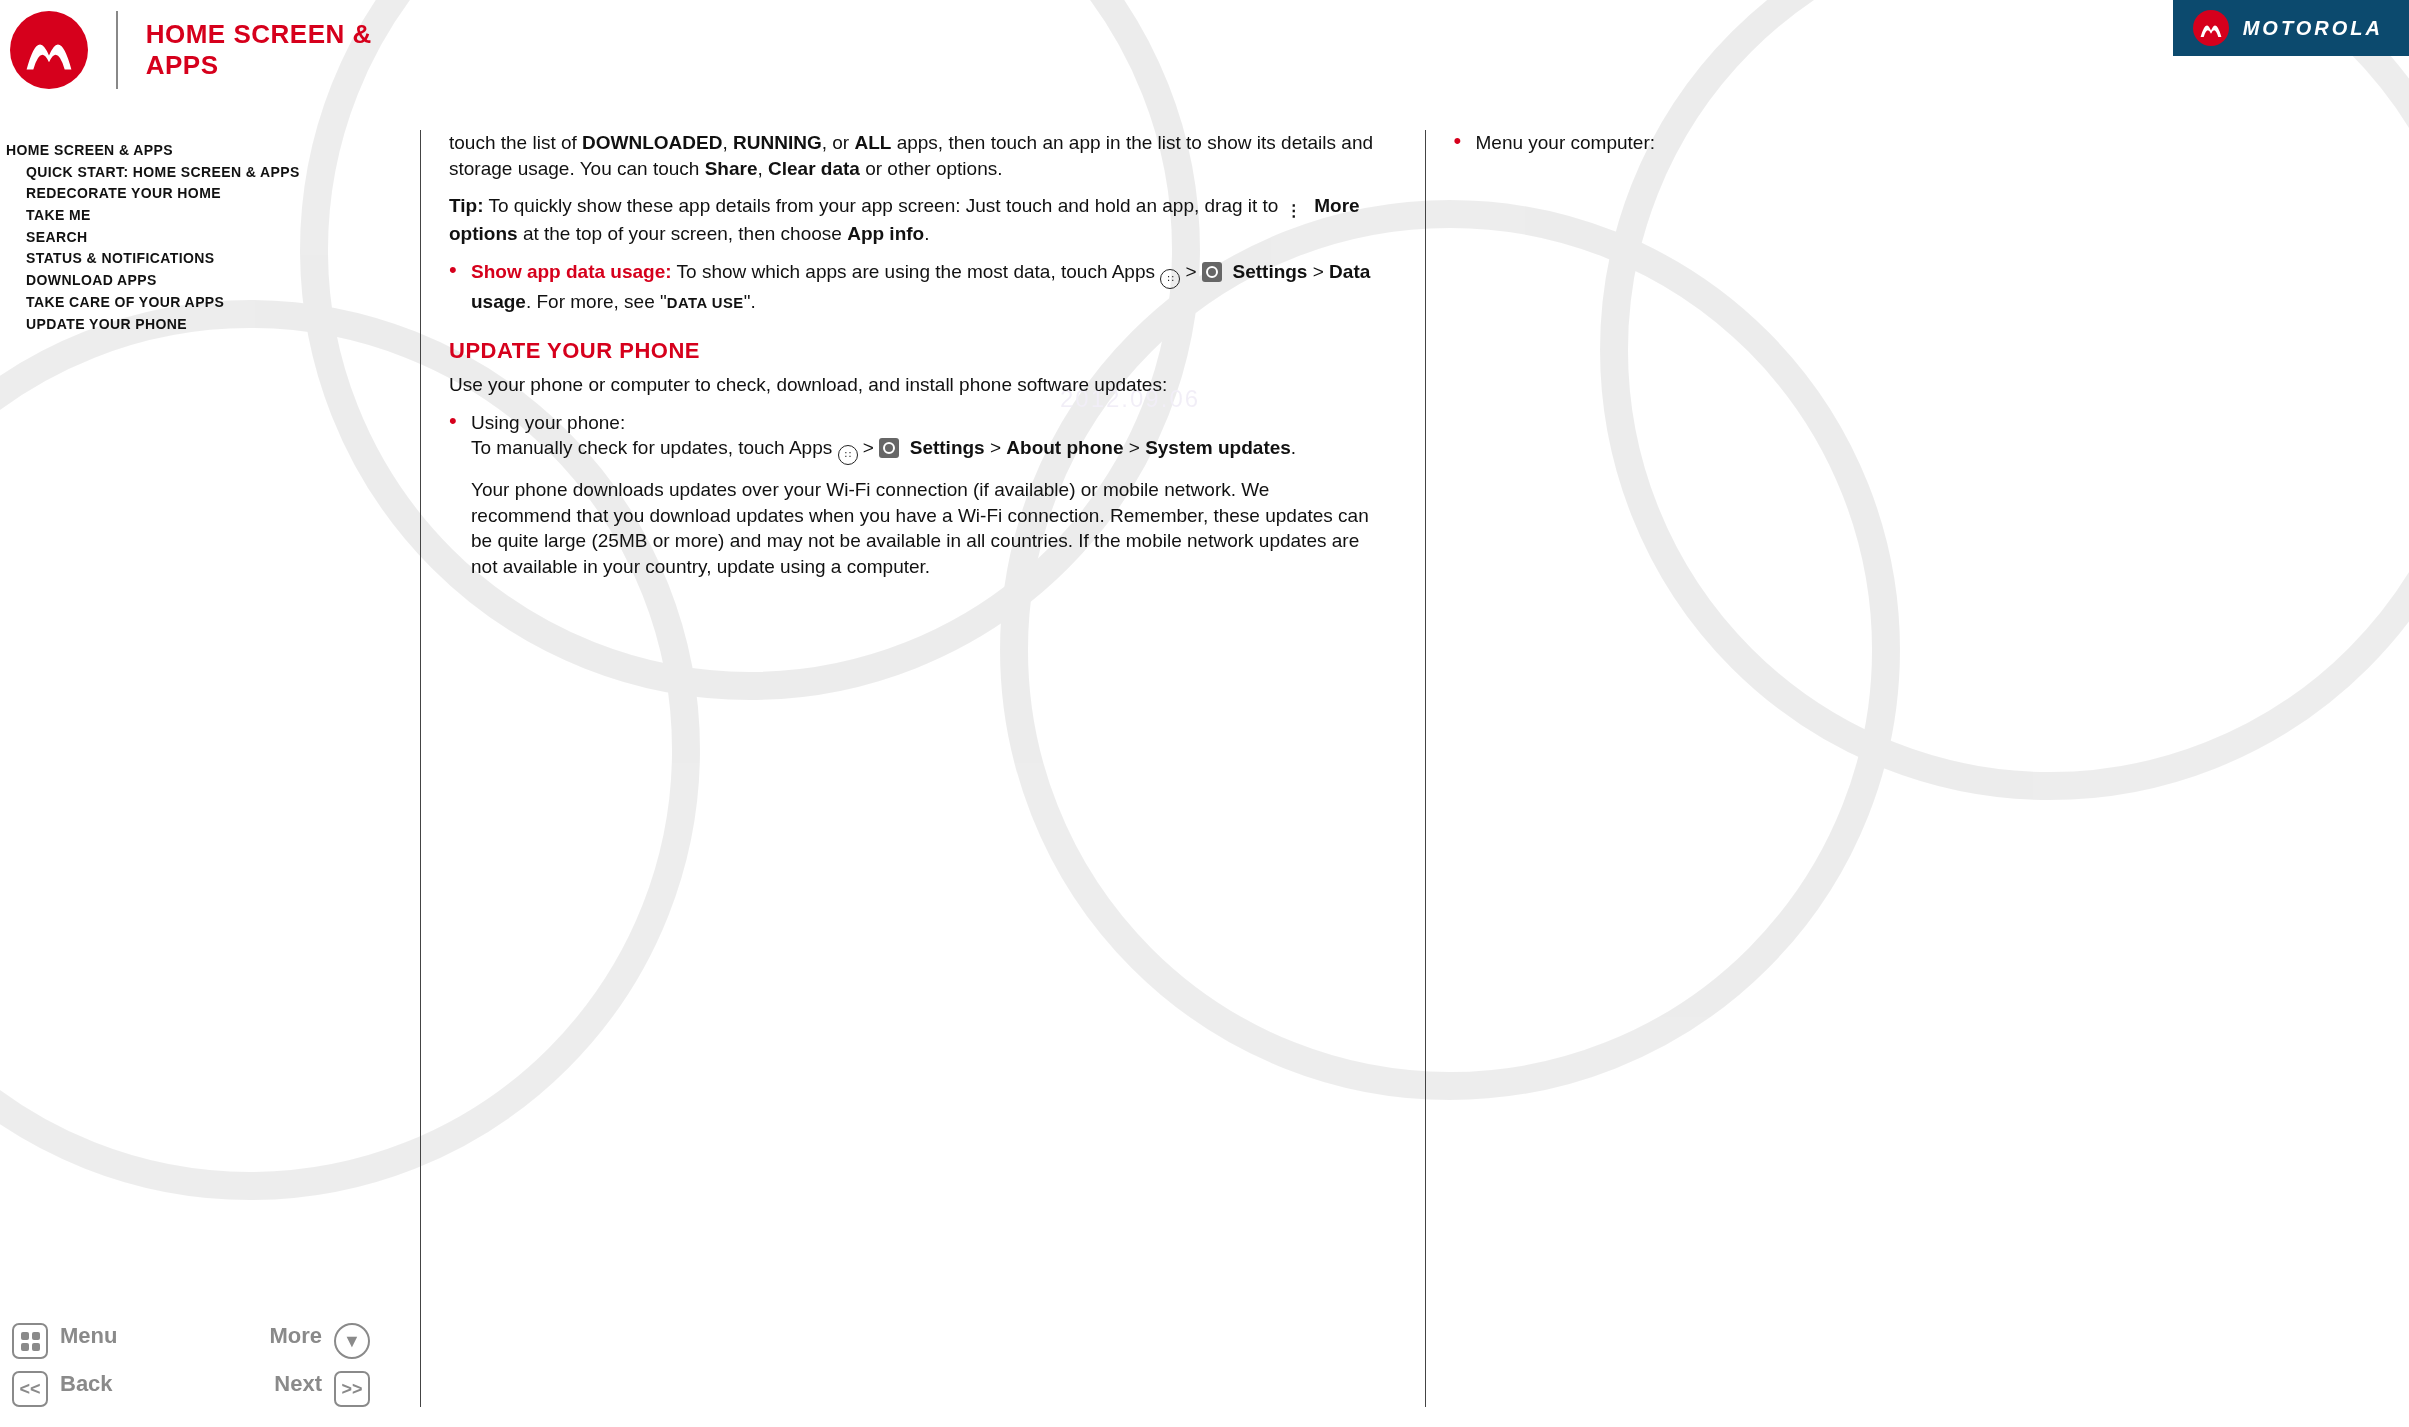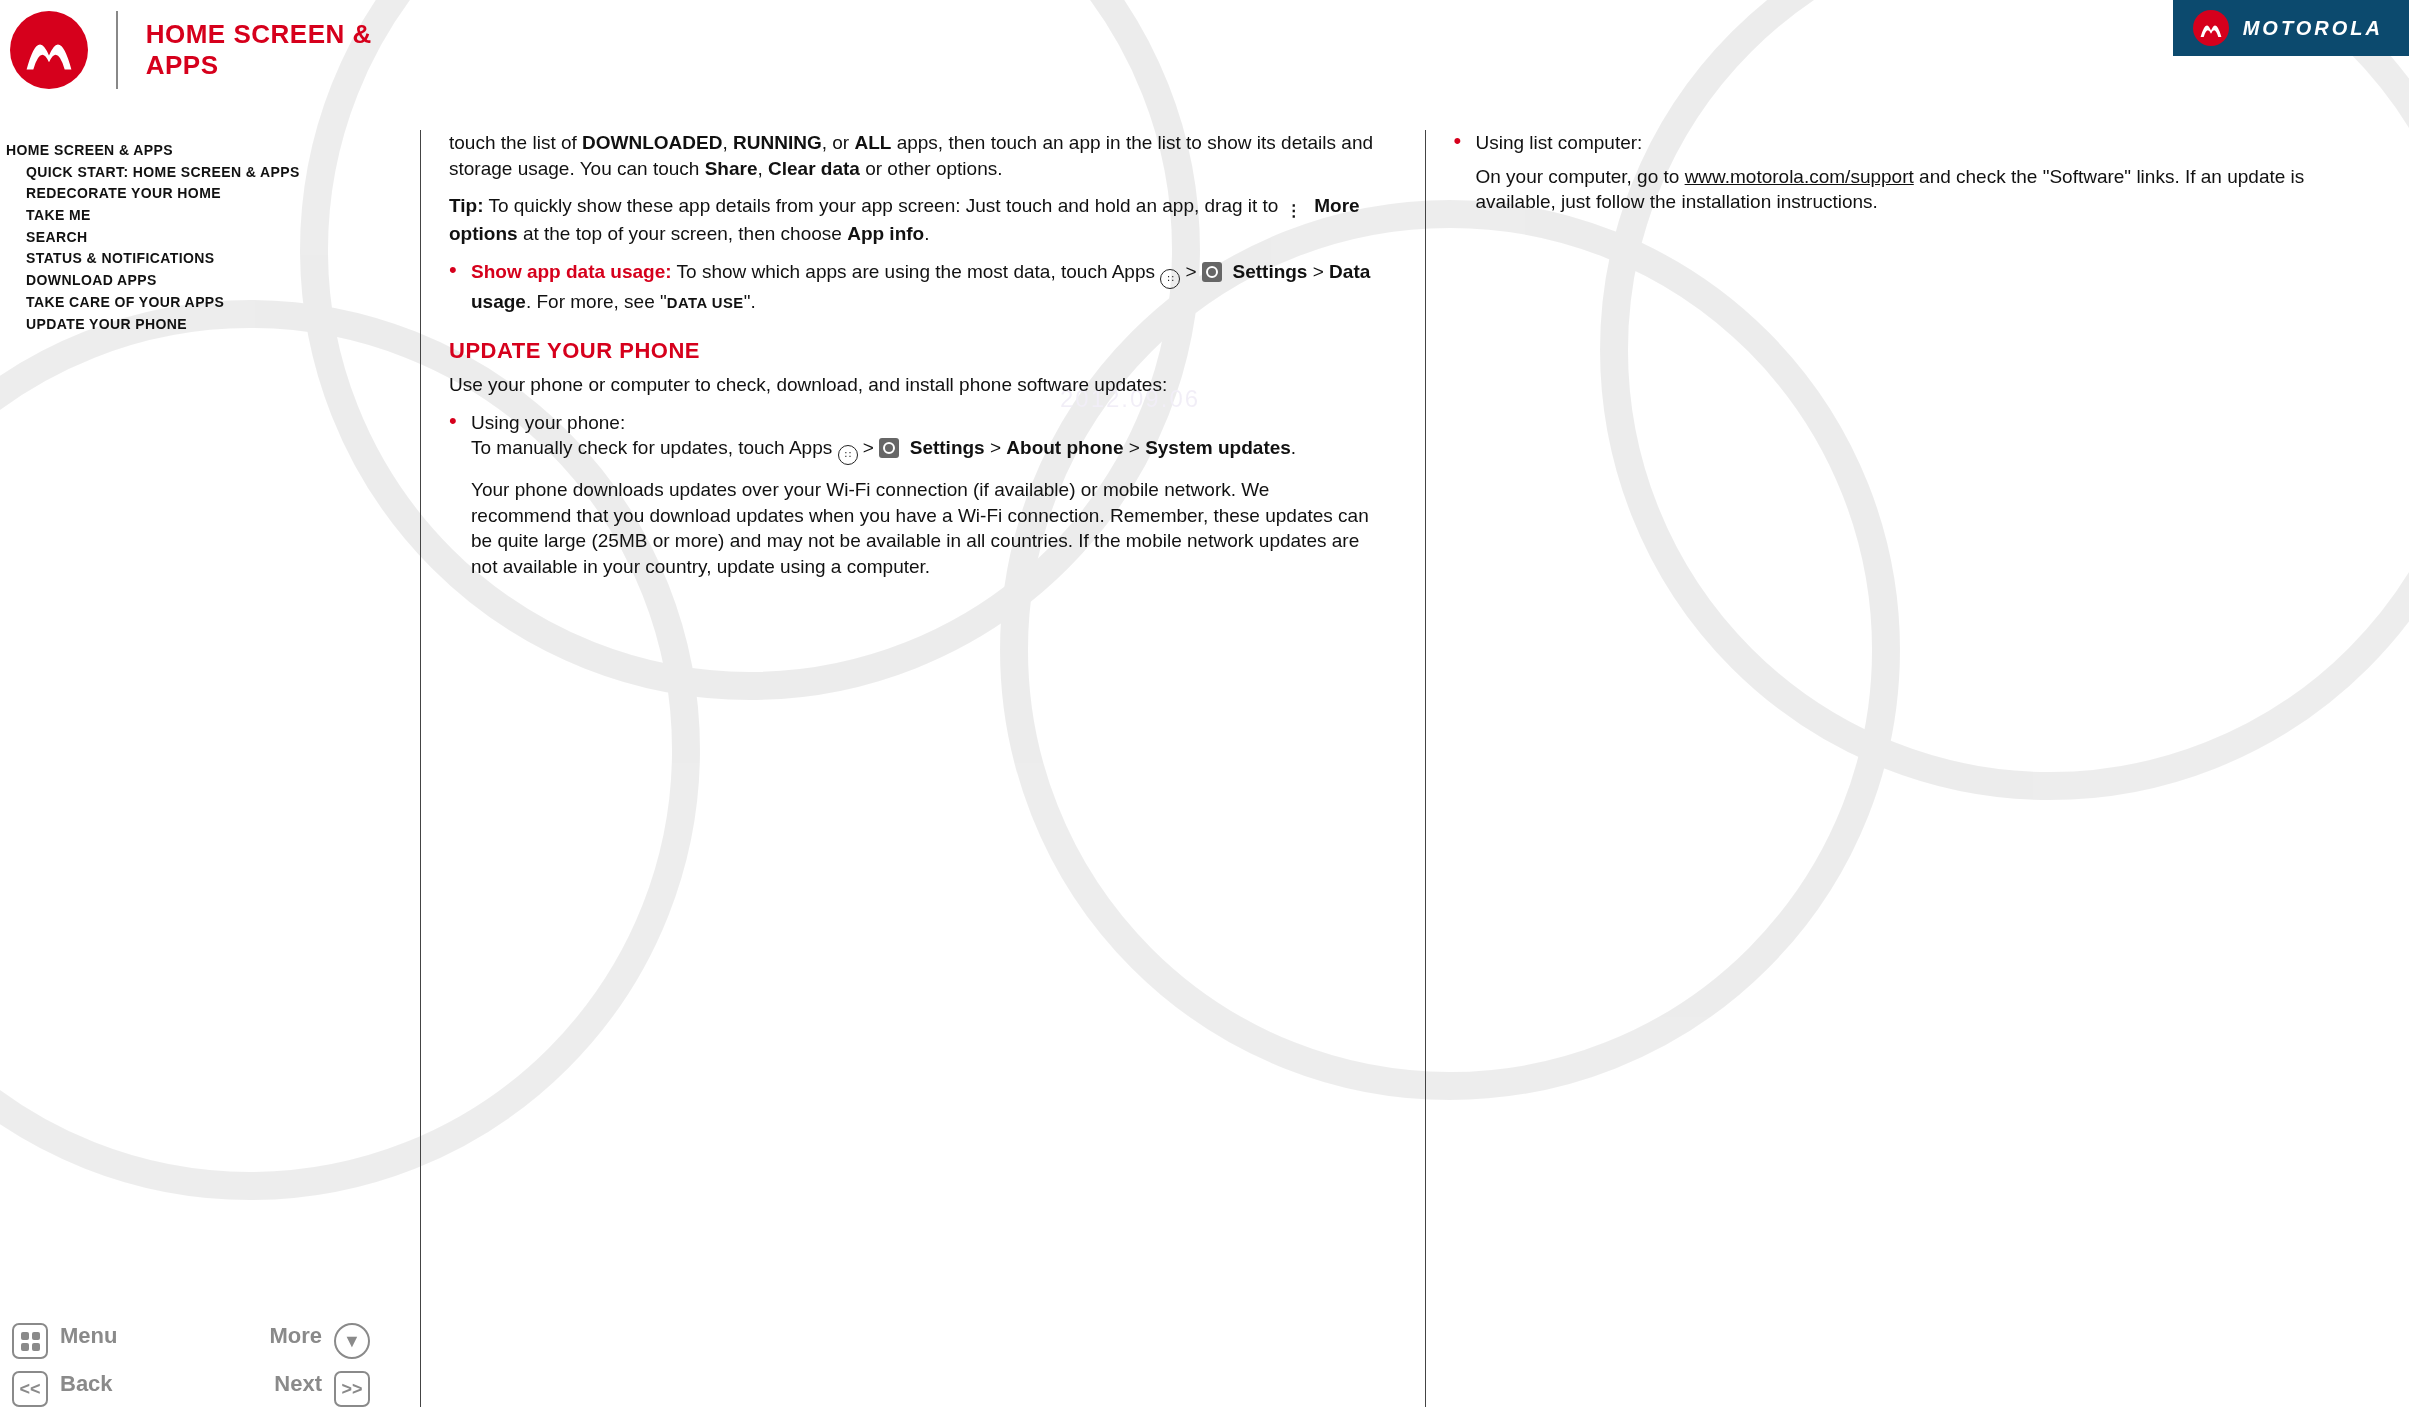--- a/index.html
+++ b/index.html
@@ -205,24 +205,21 @@
             &nbsp;<b>Settings</b><span> &gt; </span><b>About phone</b><span> &gt; </span><b>System updates</b><span>.</span>
           </p>
           <p>Your phone downloads updates over your Wi-Fi connection (if available) or mobile network. We recommend that you download updates when you have a Wi-Fi connection. Remember, these updates can be quite large (25MB or more) and may not be available in all countries. If the mobile network updates are not available in your country, update using a computer.</p>
         </li>
       </ul>
     </div>
 
     <div class="col">
       <ul>
         <li>
-          <span>Using list computer:</span>
-          <p style="margin-top:8px">
-            <span>On your computer, go to </span><a class="u" href="#">www.motorola.com/support</a><span> and check the "Software" links. If an update is available, just follow the installation instructions.</span>
-          </p>
+          <span>Menu your computer:</span>
         </li>
       </ul>
     </div>
   </div>
 
   <div class="footnav">
     <div class="fn-btn">
       <span class="fn-ico">
           <span class="grid4">
             <span></span>

